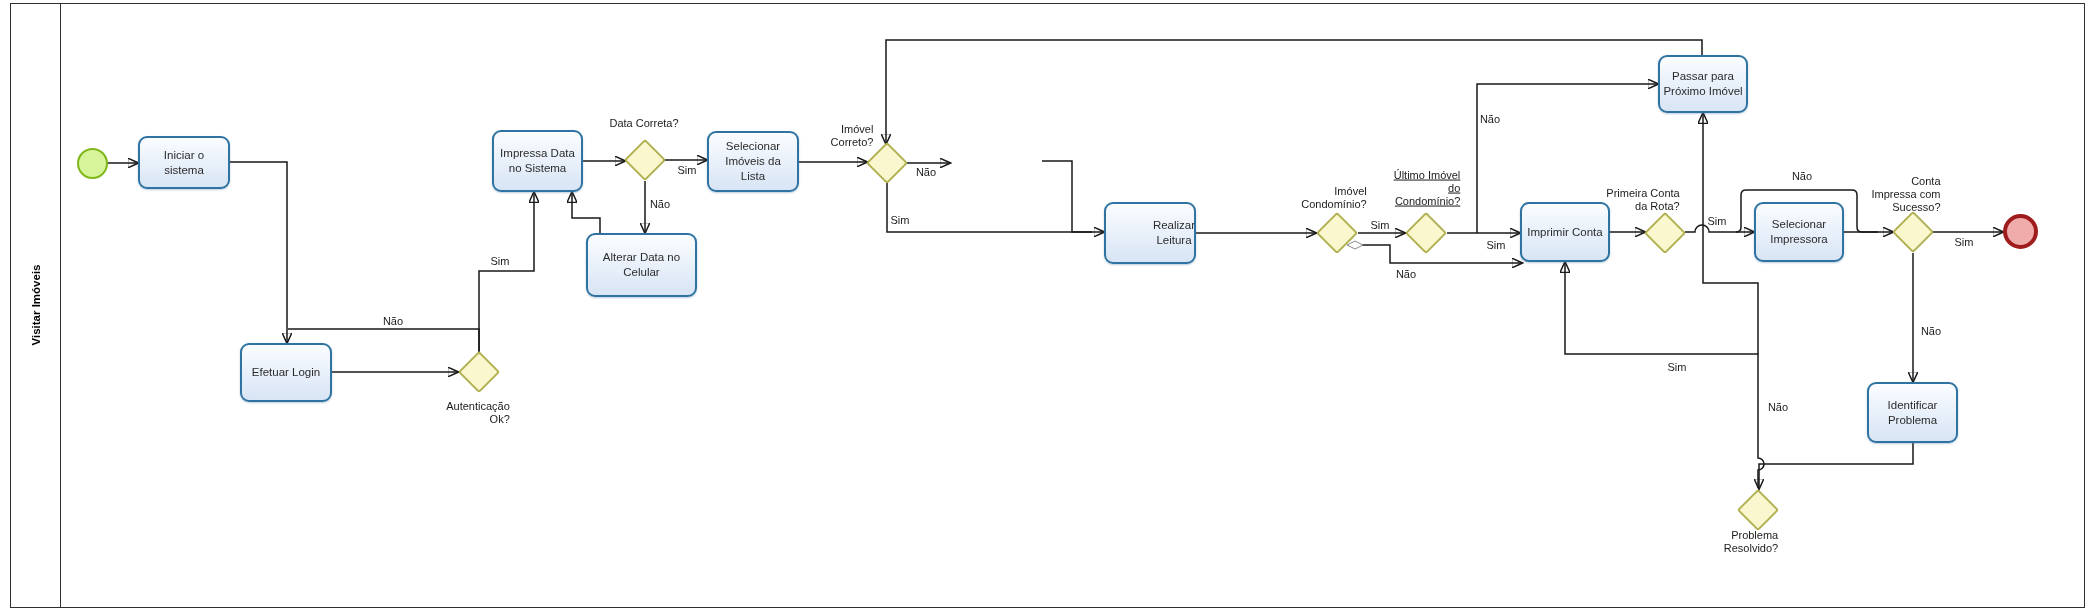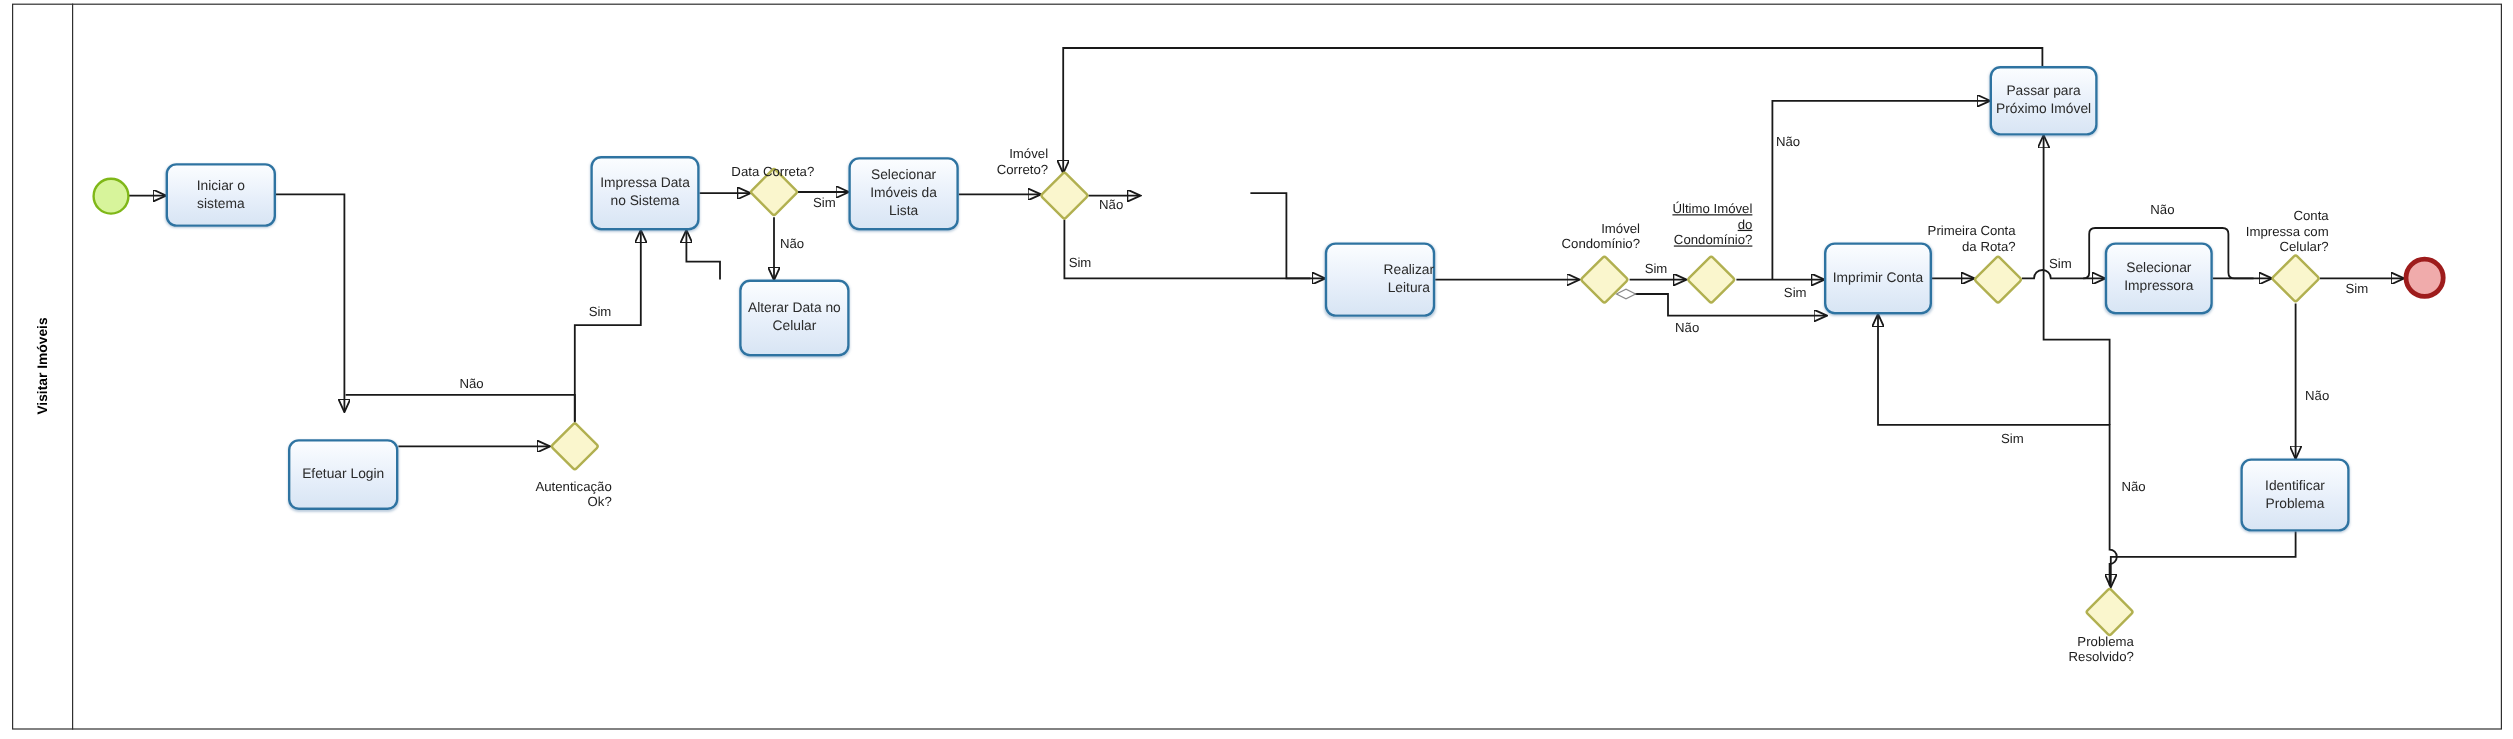--- a/index.html
+++ b/index.html
@@ -78,28 +78,28 @@
     <path d="M 1702,55 V 40 H 886 V 144" marker-end="url(#arr)"></path>
   </svg>
 
   <div class="event-start" style="left:77px;top:148px;"></div>
   <div class="event-end" style="left:2003px;top:214px;"></div>
 
   <div class="task" style="left:138px;top:136px;width:92px;height:53px;">
       <span>Iniciar o
 sistema</span>
     </div>
-  <div class="task" style="left:240px;top:343px;width:92px;height:59px;margin-top:23px;">
+  <div class="task" style="left:240px;top:343px;width:92px;height:59px;">
       <span>Efetuar Login</span>
     </div>
   <div class="task" style="left:492px;top:130px;width:91px;height:62px;">
       <span>Impressa Data
 no Sistema</span>
     </div>
-  <div class="task" style="left:616px;top:233px;width:92px;height:64px;text-align:center;">
+  <div class="task" style="left:586px;top:233px;width:111px;height:64px;text-align:center;">
       <span>Alterar Data no
 Celular</span>
     </div>
   <div class="task" style="left:707px;top:131px;width:92px;height:61px;">
       <span>Selecionar
 Imóveis da
 Lista</span>
     </div>
   <div class="task" style="left:1104px;top:202px;width:92px;height:62px;padding-left:48px;">
       <span>Realizar Leitura</span>
@@ -124,33 +124,33 @@
   <div class="gw" style="left:630px;top:145px;"></div>
   <div class="gw" style="left:872px;top:148px;"></div>
   <div class="gw" style="left:1322px;top:218px;"></div>
   <div class="gw" style="left:1411px;top:218px;"></div>
   <div class="gw" style="left:1650px;top:218px;"></div>
   <div class="gw" style="left:1898px;top:217px;"></div>
   <div class="gw" style="left:1743px;top:495px;"></div>
 
   <div class="gw-label" style="left:478px;top:413px;">Autenticação
 Ok?</div>
-  <div class="gw-label" style="left:644px;top:144px;">Data Correta?</div>
+  <div class="gw-label" style="left:644px;top:123px;">Data Correta?</div>
   <div class="gw-label" style="left:852px;top:136px;">Imóvel
 Correto?</div>
   <div class="gw-label" style="left:1334px;top:198px;">Imóvel
 Condomínio?</div>
   <div class="gw-label" style="left:1427px;top:188px;text-decoration:underline;">Último Imóvel
 do
 Condomínio?</div>
   <div class="gw-label" style="left:1643px;top:200px;">Primeira Conta
 da Rota?</div>
   <div class="gw-label" style="left:1906px;top:194px;">Conta
 Impressa com
-Celular?</div>
+Sucesso?</div>
   <div class="gw-label" style="left:1751px;top:542px;">Problema
 Resolvido?</div>
 
   <div class="elabel" style="left:393px;top:321px;">Não</div>
   <div class="elabel" style="left:500px;top:261px;">Sim</div>
   <div class="elabel" style="left:687px;top:170px;">Sim</div>
   <div class="elabel" style="left:660px;top:204px;">Não</div>
   <div class="elabel" style="left:926px;top:172px;">Não</div>
   <div class="elabel" style="left:900px;top:220px;">Sim</div>
   <div class="elabel" style="left:1380px;top:225px;">Sim</div>

